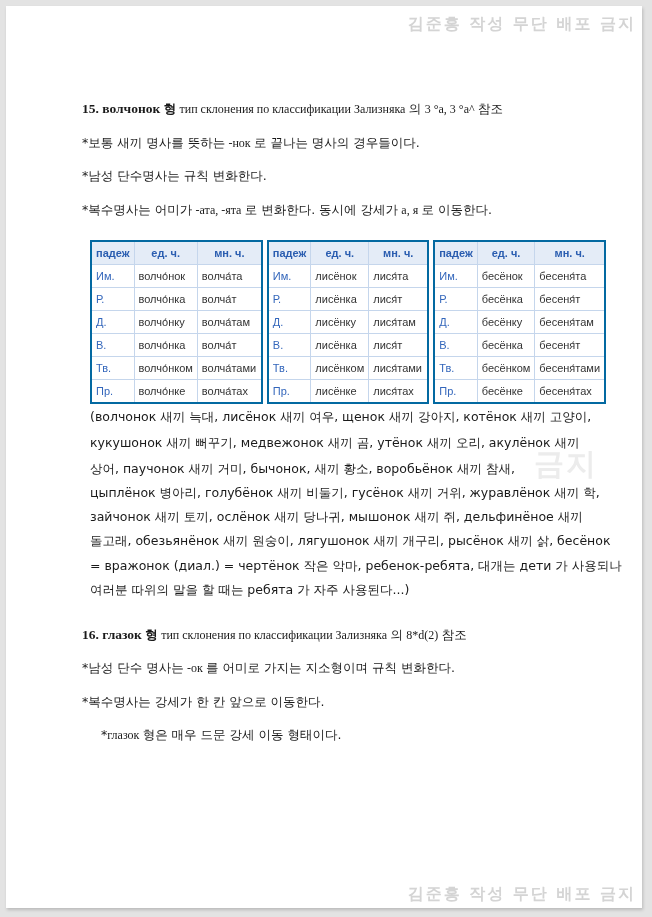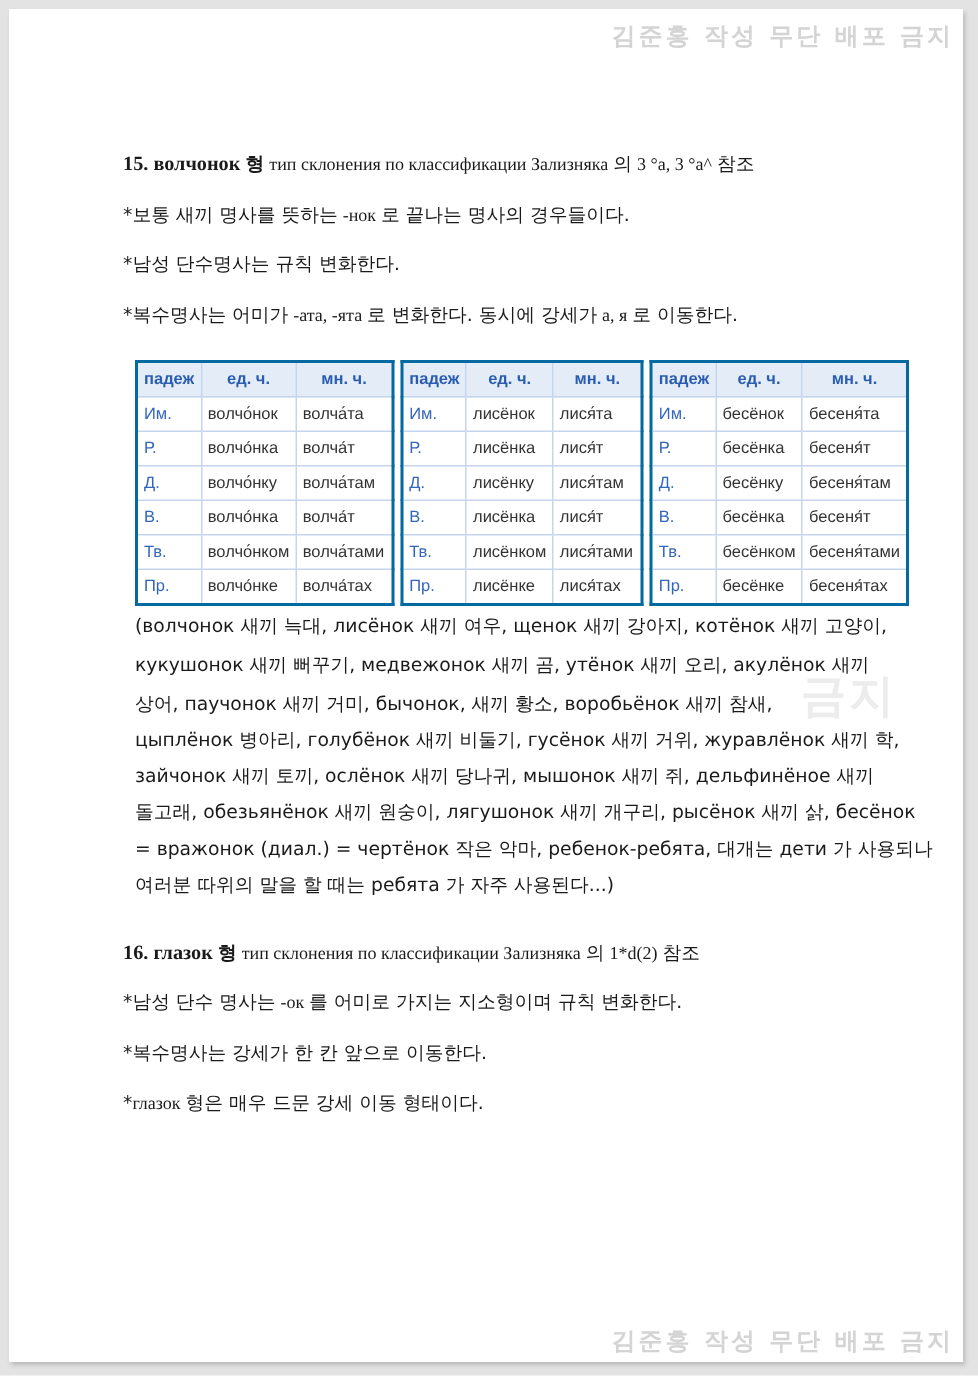--- a/index.html
+++ b/index.html
@@ -204,31 +204,31 @@
   <div class="p kr" style="top:503px;">зайчонок 새끼 토끼, ослёнок 새끼 당나귀, мышонок 새끼 쥐, дельфинёное 새끼</div>
   <div class="p kr" style="top:527px;">돌고래, обезьянёнок 새끼 원숭이, лягушонок 새끼 개구리, рысёнок 새끼 삵, бесёнок</div>
   <div class="p kr" style="top:552px;">= вражонок (диал.) = чертёнок 작은 악마, ребенок-ребята, 대개는 дети 가 사용되나</div>
   <div class="p kr" style="top:576px;">여러분 따위의 말을 할 때는 ребята 가 자주 사용된다...)</div>
 
   <div class="line h" style="top:621px;">
     <span class="b">16. глазок</span>
     <span class="kr b">형</span>
     <span class="ru">тип склонения по классификации Зализняка</span>
     <span class="kr">의</span>
-    <span class="ru">1*d(2)</span>
+    <span class="ru">8*d(2)</span>
     <span class="kr">참조</span>
   </div>
 
   <div class="line" style="top:688px;">
     <span class="kr">*복수명사는 강세가 한 칸 앞으로 이동한다.</span>
   </div>
   <div class="line" style="top:654px;">
     <span class="kr">*남성 단수 명사는</span>
     <span class="ru">-ок</span>
     <span class="kr">를 어미로 가지는 지소형이며 규칙 변화한다.</span>
   </div>
-  <div class="line" style="top:721px;">
+  <div class="line" style="top:721px;margin-left:19px;">
     <span class="kr">*</span><span class="ru">глазок</span>
     <span class="kr">형은 매우 드문 강세 이동 형태이다.</span>
   </div>
 
   <div class="wm bottom">김준홍 작성 무단 배포 금지</div>
 </div>
 
 </body></html>

